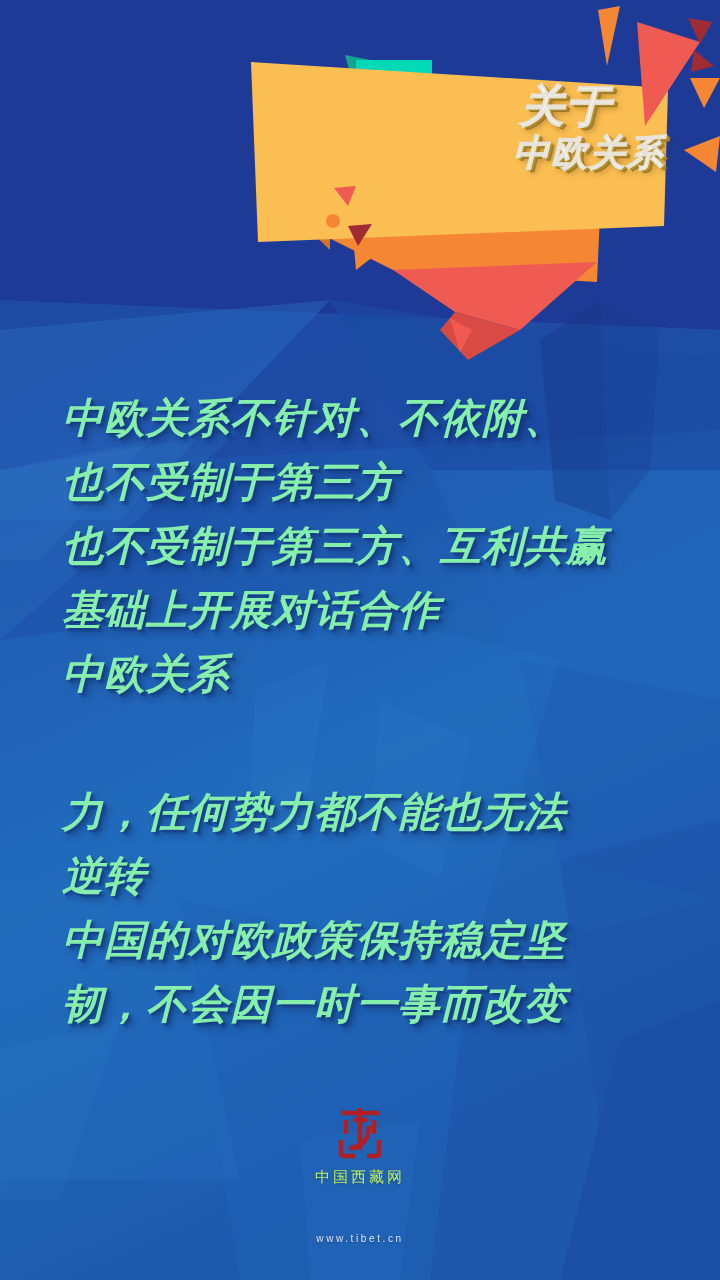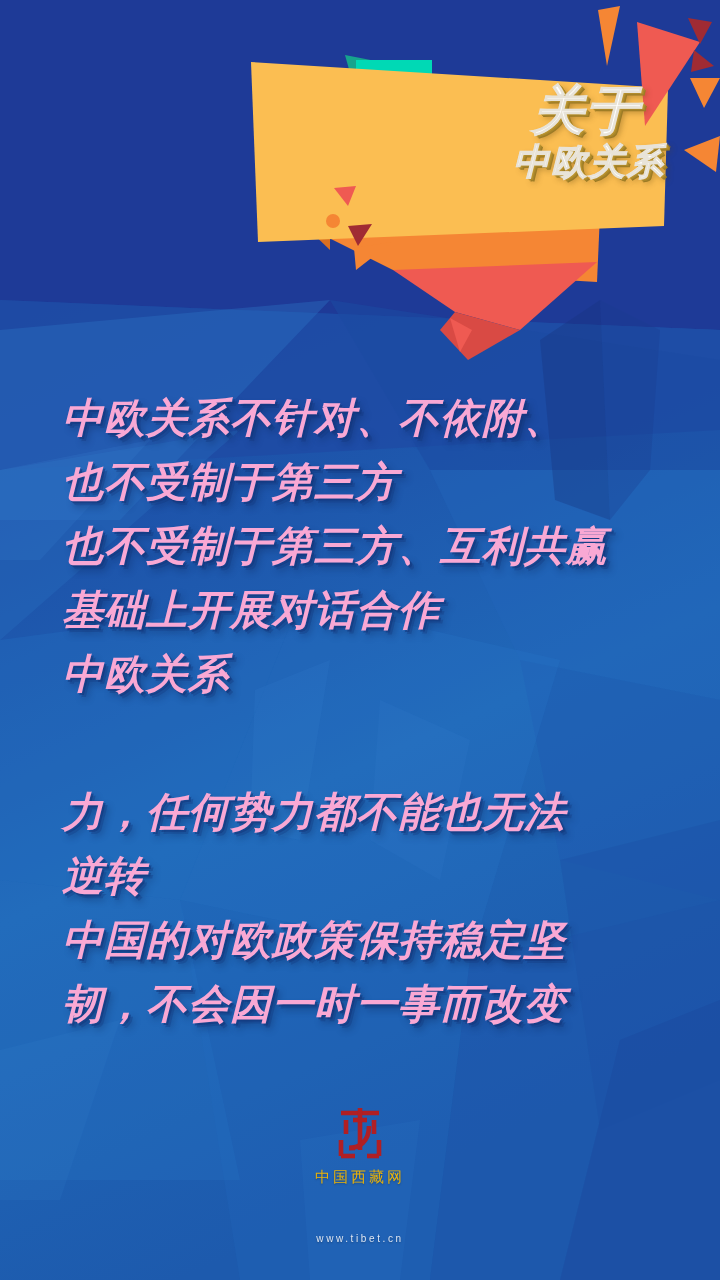--- a/index.html
+++ b/index.html
@@ -26,47 +26,47 @@
   .banner-title .tline{
     font-size:46px;font-weight:bold;font-style:italic;
     color:#ffffff;letter-spacing:2px;line-height:1.18;
     white-space:nowrap;
     text-shadow:
       1px 0 0 #caa33c, 2px 1px 0 #b8922f,
       3px 2px 0 #a9862a, 4px 3px 0 #9c7b26,
       5px 4px 6px rgba(90,62,12,.45);
     -webkit-text-stroke:1px #e8e3d8;
   }
-  .banner-title .tline.l1{margin-left:34px;font-size:52px;}
+  .banner-title .tline.l1{margin-left:22px;font-size:44px;}
   .banner-title .tline.l2{margin-left:15px;font-size:36px;}
 
   
   .copy{
     position:absolute;left:62px;top:386px;width:600px;z-index:5;
   }
   .para{margin:0 0 0 0;}
   .para + .para{margin-top:74px;}
   .line{
     font-size:41px;line-height:64px;
-    font-weight:bold;font-style:italic;color:#f9a8d4;
+    font-weight:bold;font-style:italic;color:#86efac;
     letter-spacing:1px;white-space:nowrap;
     text-shadow:
       2px 2px 0 rgba(18,52,122,.55),
       4px 4px 0 rgba(18,52,122,.32),
       5px 6px 7px rgba(10,34,86,.40);
   }
 
   
   .footer{
     position:absolute;left:0;bottom:36px;width:720px;
     text-align:center;z-index:5;
   }
   .logo-mark{display:block;margin:0 auto 7px;}
   .logo-name{
-    font-size:15px;color:#eab308;letter-spacing:3px;
+    font-size:15px;color:#bef264;letter-spacing:3px;
     font-weight:normal;line-height:1.1;margin-bottom:4px;
     text-shadow:0 1px 2px rgba(0,0,0,.28);
   }
   .logo-url{
     font-size:10px;color:#dde6f4;letter-spacing:2.6px;
     font-family:"Liberation Sans","DejaVu Sans",sans-serif;
     text-shadow:0 1px 2px rgba(0,0,0,.28);
     margin-top:48px;
   }
 </style>

